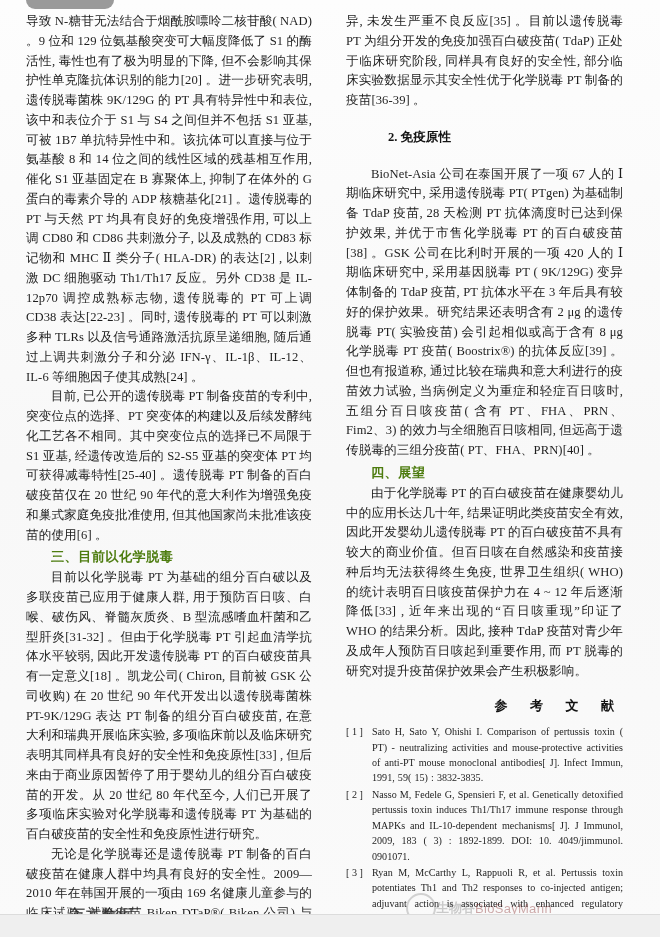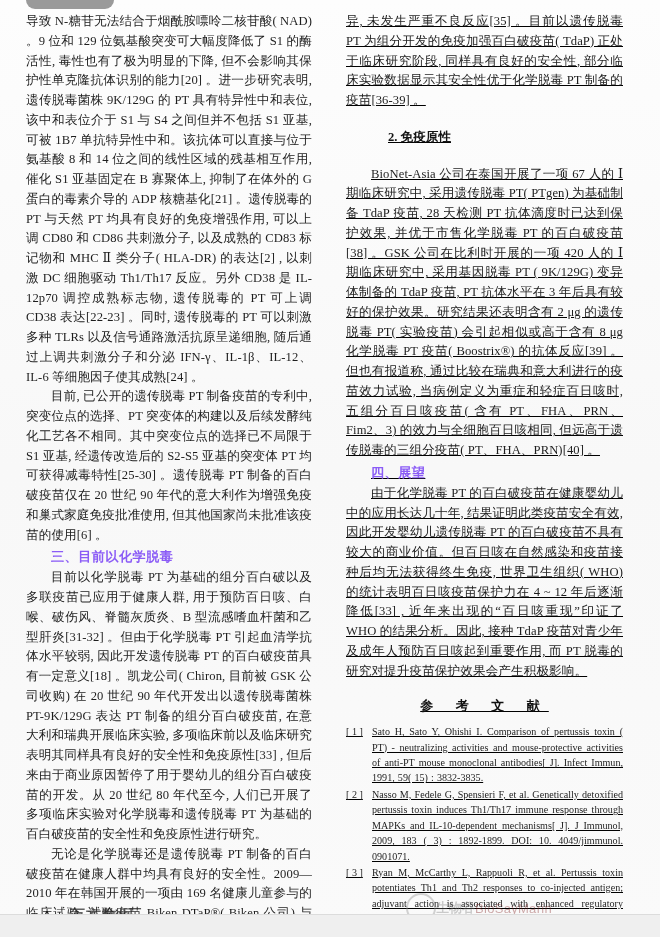--- a/index.html
+++ b/index.html
@@ -43,56 +43,56 @@
     display: flex;
     box-sizing: border-box;
   }
   .col {
     width: 330px;
     box-sizing: border-box;
     padding: 12px 22px 0 22px;
     position: relative;
   }
   .col.left { padding-left: 26px; padding-right: 18px; }
-  .col.right { padding-left: 16px; padding-right: 37px; text-decoration: underline; }
+  .col.right { padding-left: 16px; padding-right: 37px; }
 
   p.body {
     margin: 0;
     font-size: 12.6px;
     line-height: 19.75px;
     color: #1d1d1d;
     text-align: justify;
     text-justify: inter-character;
     letter-spacing: 0.1px;
     text-indent: 0;
     word-break: break-word;
   }
   p.body.indent { text-indent: 25px; }
 
   h2.section {
     margin: 2px 0 1px 0;
     font-size: 13.2px;
     line-height: 20px;
     font-weight: bold;
-    color: #8b5cf6;
+    color: #4d7c0f;
     font-family: "DejaVu Sans", "Liberation Sans", sans-serif;
     text-indent: 25px;
     letter-spacing: 0.4px;
   }
   h3.subsection {
     margin: 17px;
     font-size: 12.6px;
     line-height: 19.75px;
     font-weight: bold;
     color: #141414;
     text-indent: 25px;
   }
   .refs-title {
     margin: 16px 0 9px 0;
-    text-align: center;
+    text-align: right;
     font-size: 13px;
     font-weight: bold;
     letter-spacing: 9px;
     color: #111;
     font-family: "DejaVu Sans", "Liberation Sans", sans-serif;
   }
   .ref-item {
     display: flex;
     font-size: 10.1px;
     line-height: 15.4px;
@@ -165,21 +165,21 @@
 
 <div class="page">
   <div class="paper-tone"></div>
 
   <div class="top-pill"></div>
 
   <div class="columns">
 
     <div class="col left">
       <p class="body">导致 N-糖苷无法结合于烟酰胺嘌呤二核苷酸( NAD) 。9 位和 129 位氨基酸突变可大幅度降低了 S1 的酶活性, 毒性也有了极为明显的下降, 但不会影响其保护性单克隆抗体识别的能力[20] 。进一步研究表明, 遗传脱毒菌株 9K/129G 的 PT 具有特异性中和表位, 该中和表位介于 S1 与 S4 之间但并不包括 S1 亚基, 可被 1B7 单抗特异性中和。该抗体可以直接与位于氨基酸 8 和 14 位之间的线性区域的残基相互作用, 催化 S1 亚基固定在 B 寡聚体上, 抑制了在体外的 G 蛋白的毒素介导的 ADP 核糖基化[21] 。遗传脱毒的 PT 与天然 PT 均具有良好的免疫增强作用, 可以上调 CD80 和 CD86 共刺激分子, 以及成熟的 CD83 标记物和 MHC Ⅱ 类分子( HLA-DR) 的表达[2] , 以刺激 DC 细胞驱动 Th1/Th17 反应。另外 CD38 是 IL-12p70 调控成熟标志物, 遗传脱毒的 PT 可上调 CD38 表达[22-23] 。同时, 遗传脱毒的 PT 可以刺激多种 TLRs 以及信号通路激活抗原呈递细胞, 随后通过上调共刺激分子和分泌 IFN-γ、IL-1β、IL-12、IL-6 等细胞因子使其成熟[24] 。</p>
-      <p class="body indent">目前, 已公开的遗传脱毒 PT 制备疫苗的专利中, 突变位点的选择、PT 突变体的构建以及后续发酵纯化工艺各不相同。其中突变位点的选择已不局限于 S1 亚基, 经遗传改造后的 S2-S5 亚基的突变体 PT 均可获得减毒特性[25-30] 。遗传脱毒 PT 制备的百白破疫苗仅在 20 世纪 90 年代的意大利作为增强免疫和巢式家庭免疫批准使用, 但其他国家尚未批准该疫苗的使用[6] 。</p>
+      <p class="body indent">目前, 已公开的遗传脱毒 PT 制备疫苗的专利中, 突变位点的选择、PT 突变体的构建以及后续发酵纯化工艺各不相同。其中突变位点的选择已不局限于 S1 亚基, 经遗传改造后的 S2-S5 亚基的突变体 PT 均可获得减毒特性[25-40] 。遗传脱毒 PT 制备的百白破疫苗仅在 20 世纪 90 年代的意大利作为增强免疫和巢式家庭免疫批准使用, 但其他国家尚未批准该疫苗的使用[6] 。</p>
       <h2 class="section">三、目前以化学脱毒</h2>
       <p class="body indent">目前以化学脱毒 PT 为基础的组分百白破以及多联疫苗已应用于健康人群, 用于预防百日咳、白喉、破伤风、脊髓灰质炎、B 型流感嗜血杆菌和乙型肝炎[31-32] 。但由于化学脱毒 PT 引起血清学抗体水平较弱, 因此开发遗传脱毒 PT 的百白破疫苗具有一定意义[18] 。凯龙公司( Chiron, 目前被 GSK 公司收购) 在 20 世纪 90 年代开发出以遗传脱毒菌株 PT-9K/129G 表达 PT 制备的组分百白破疫苗, 在意大利和瑞典开展临床实验, 多项临床前以及临床研究表明其同样具有良好的安全性和免疫原性[33] , 但后来由于商业原因暂停了用于婴幼儿的组分百白破疫苗的开发。从 20 世纪 80 年代至今, 人们已开展了多项临床实验对化学脱毒和遗传脱毒 PT 为基础的百白破疫苗的安全性和免疫原性进行研究。</p>
       <p class="body indent">无论是化学脱毒还是遗传脱毒 PT 制备的百白破疫苗在健康人群中均具有良好的安全性。2009—2010 年在韩国开展的一项由 169 名健康儿童参与的临床试验, 试验疫苗 Biken DTaP®( Biken 公司) 与 Infanrix®( GSK 公司) 均采用化学脱毒 PT, 接种后不良反应多发生在注射部位, 极少数出现发热、腹痛、不安, 整体不良反应率与对照组无明显差别[34] 。2008—2009 年在日本开展了一项由 555 名健康青少年( 年龄在 11 ~ 18 岁) 参与的临床试验, 试验用疫苗均采用化学脱毒 PT( 包括 Biken、GSK、赛诺菲巴斯德等公司的疫苗) 制备, 随着注射剂量的增加局部注射和疼痛发热的风险逐渐增加, 与对照组( 仅注射含有 DT 和 TT 的疫苗) 不良反应无明显差</p>
     </div>
 
     <div class="col right">
       <p class="body">异, 未发生严重不良反应[35] 。目前以遗传脱毒 PT 为组分开发的免疫加强百白破疫苗( TdaP) 正处于临床研究阶段, 同样具有良好的安全性, 部分临床实验数据显示其安全性优于化学脱毒 PT 制备的疫苗[36-39] 。</p>
       <h3 class="subsection">2. 免疫原性</h3>
       <p class="body indent">BioNet-Asia 公司在泰国开展了一项 67 人的 Ⅰ 期临床研究中, 采用遗传脱毒 PT( PTgen) 为基础制备 TdaP 疫苗, 28 天检测 PT 抗体滴度时已达到保护效果, 并优于市售化学脱毒 PT 的百白破疫苗[38] 。GSK 公司在比利时开展的一项 420 人的 Ⅰ 期临床研究中, 采用基因脱毒 PT ( 9K/129G) 变异体制备的 TdaP 疫苗, PT 抗体水平在 3 年后具有较好的保护效果。研究结果还表明含有 2 μg 的遗传脱毒 PT( 实验疫苗) 会引起相似或高于含有 8 μg 化学脱毒 PT 疫苗( Boostrix®) 的抗体反应[39] 。但也有报道称, 通过比较在瑞典和意大利进行的疫苗效力试验, 当病例定义为重症和轻症百日咳时, 五组分百日咳疫苗( 含有 PT、FHA、PRN、Fim2、3) 的效力与全细胞百日咳相同, 但远高于遗传脱毒的三组分疫苗( PT、FHA、PRN)[40] 。</p>
       <h2 class="section">四、展望</h2>

